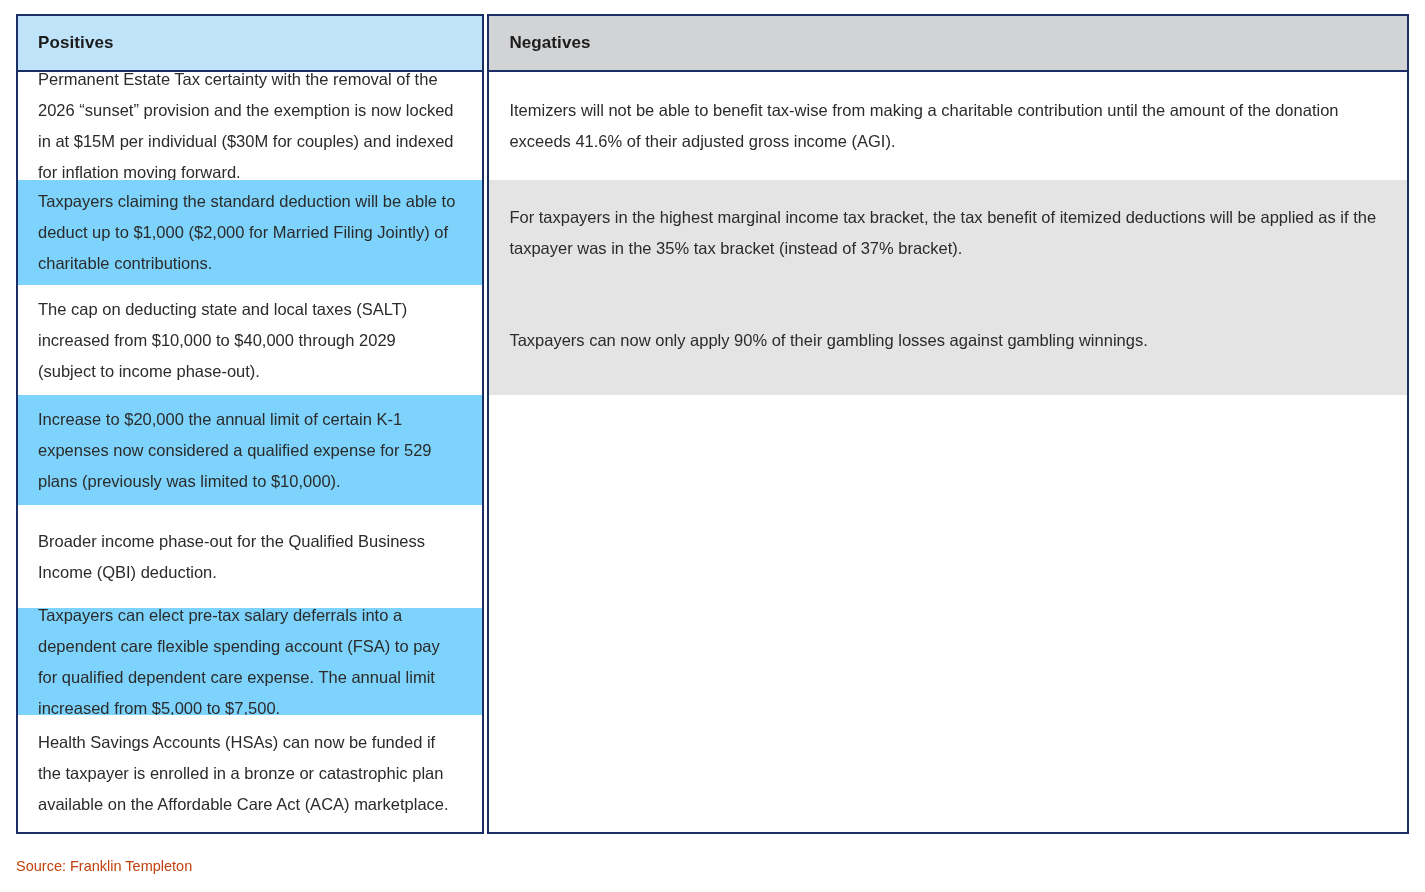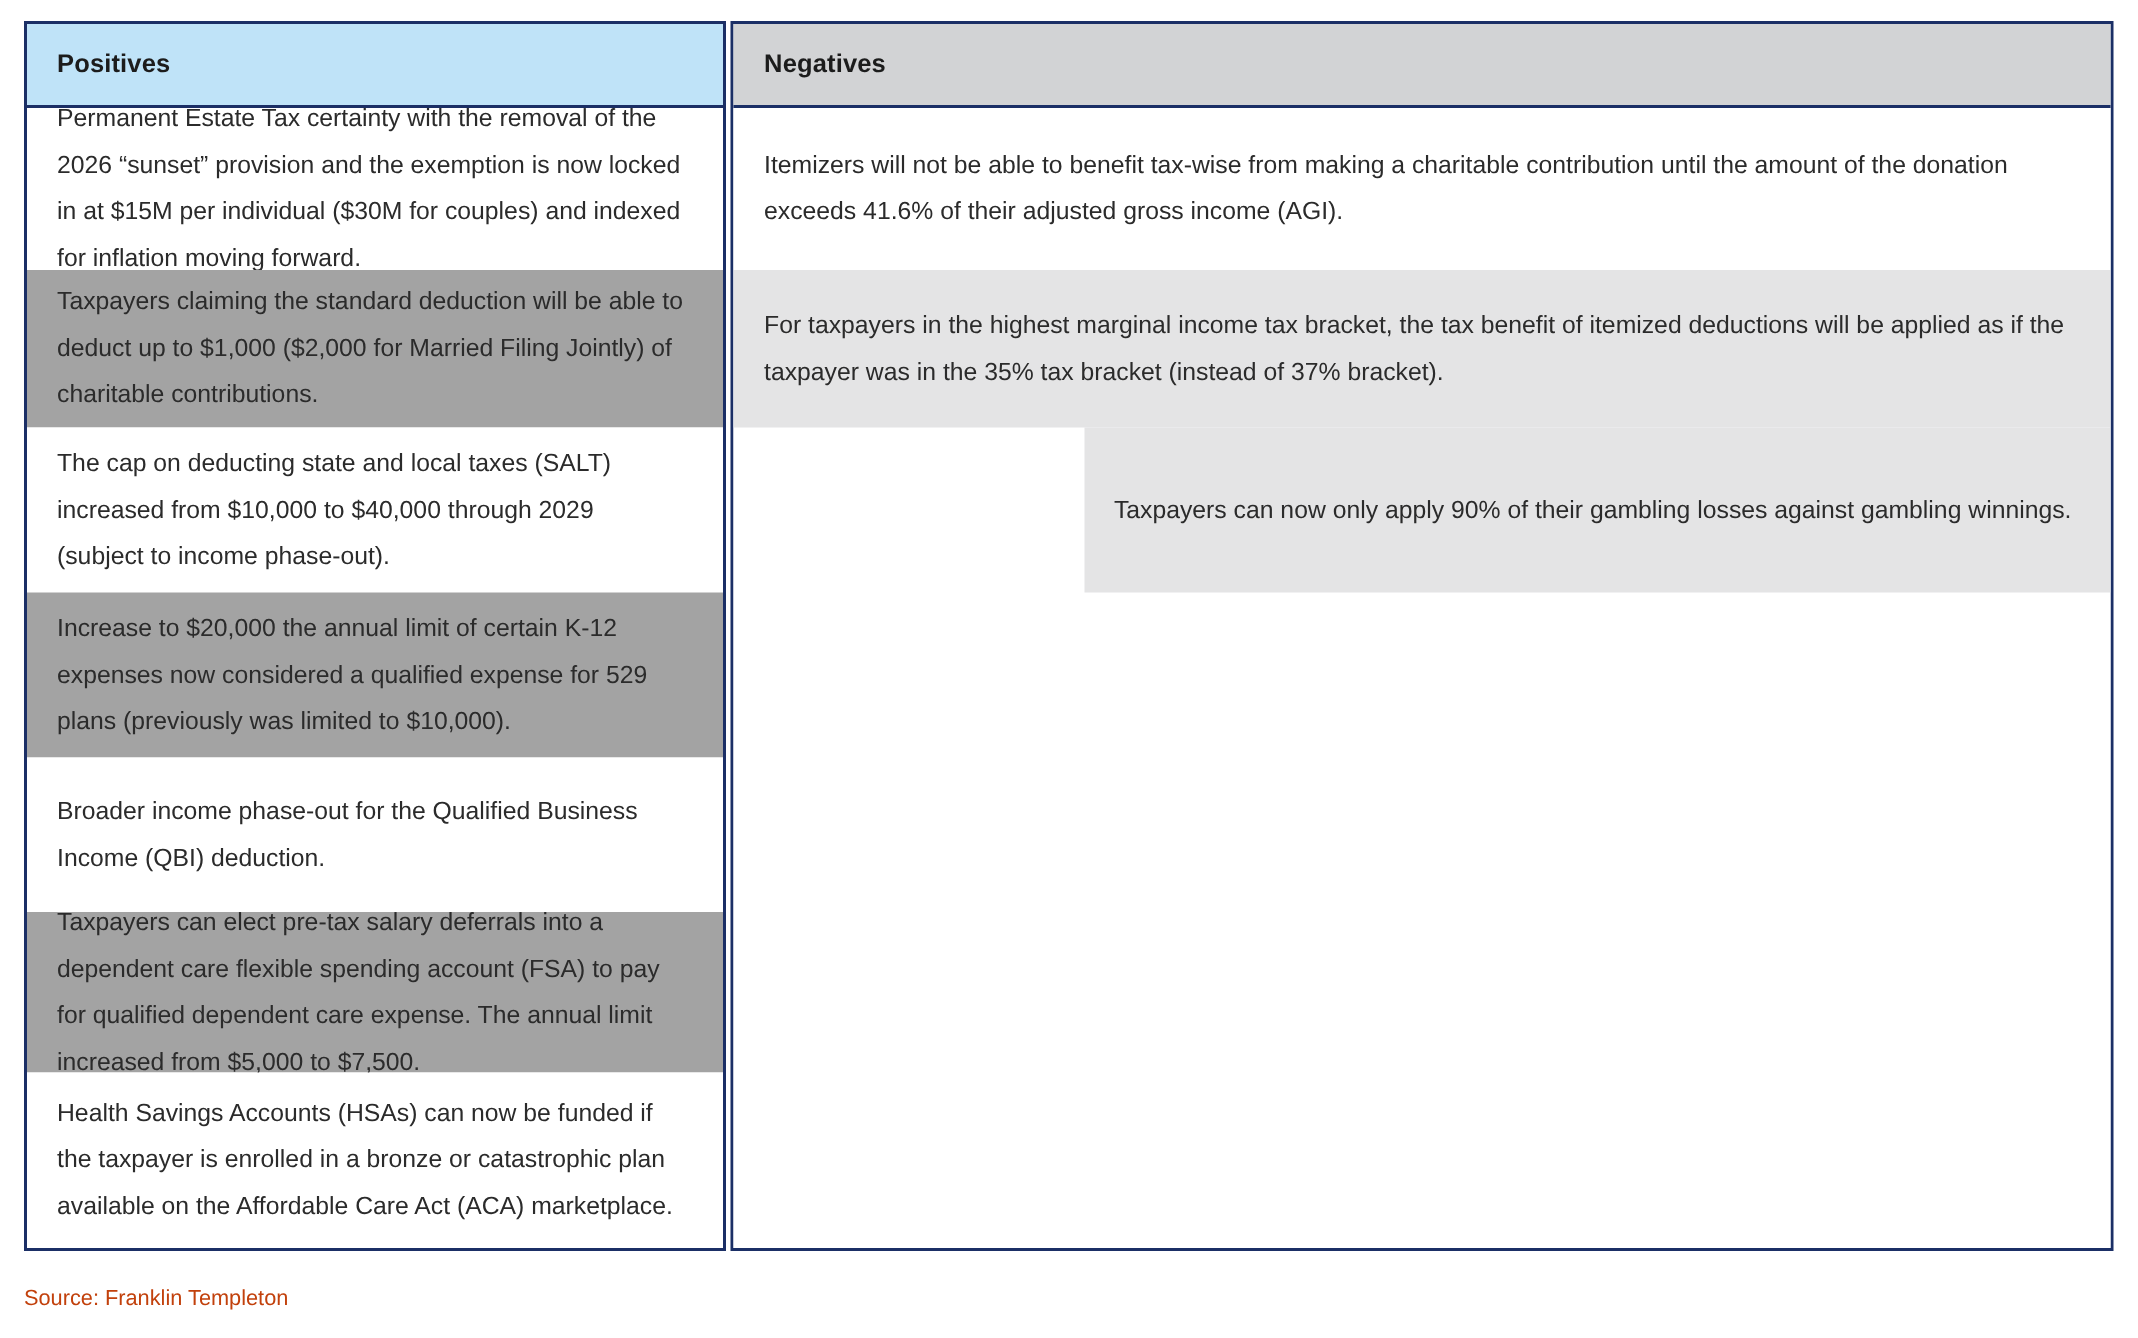--- a/index.html
+++ b/index.html
@@ -72,34 +72,33 @@
   .header-negatives {
     background: #d2d3d5;
   }
 
   .table-body {
     flex: 1 1 auto;
     display: flex;
     flex-direction: column;
     background: #ffffff;
     overflow: hidden;
-    align-items: flex-end;
   }
 
   .row {
     box-sizing: border-box;
     padding: 18px 26px 18px 20px;
     display: flex;
     align-items: center;
     font-size: 16.5px;
     line-height: 31px;
     color: #2b2b2b;
   }
 
-  .panel-positives .row.alt { background: #a3a3a3; }
+  .panel-positives .row.alt { background: #7dd3fc; }
   .panel-positives .row.plain { background: #ffffff; }
   .panel-negatives .row.alt { background: #e4e4e5; }
   .panel-negatives .row.plain { background: #ffffff; }
 
   .row-text {
     display: block;
   }
 
   .row-filler {
     flex: 1 1 auto;
@@ -130,21 +129,21 @@
         <div class="row plain" style="height:108px">
           <span class="row-text">Permanent Estate Tax certainty with the removal of the 2026 “sunset” provision and the exemption is now locked in at $15M per individual ($30M for couples) and indexed for inflation moving forward.</span>
         </div>
         <div class="row alt" style="height:105px">
           <span class="row-text">Taxpayers claiming the standard deduction will be able to deduct up to $1,000 ($2,000 for Married Filing Jointly) of charitable contributions.</span>
         </div>
         <div class="row plain" style="height:110px">
           <span class="row-text">The cap on deducting state and local taxes (SALT) increased from $10,000 to $40,000 through 2029 (subject to income phase-out).</span>
         </div>
         <div class="row alt" style="height:110px">
-          <span class="row-text">Increase to $20,000 the annual limit of certain K-12 expenses now considered a qualified expense for 529 plans (previously was limited to $10,000).</span>
+          <span class="row-text">Increase to $20,000 the annual limit of certain K-1 expenses now considered a qualified expense for 529 plans (previously was limited to $10,000).</span>
         </div>
         <div class="row plain" style="height:105px">
           <span class="row-text">Broader income phase-out for the Qualified Business Income (QBI) deduction.</span>
         </div>
         <div class="row alt" style="height:107px">
           <span class="row-text">Taxpayers can elect pre-tax salary deferrals into a dependent care flexible spending account (FSA) to pay for qualified dependent care expense. The annual limit increased from $5,000 to $7,500.</span>
         </div>
         <div class="row plain" style="height:117px">
           <span class="row-text">Health Savings Accounts (HSAs) can now be funded if the taxpayer is enrolled in a bronze or catastrophic plan available on the Affordable Care Act (ACA) marketplace.</span>
         </div>

